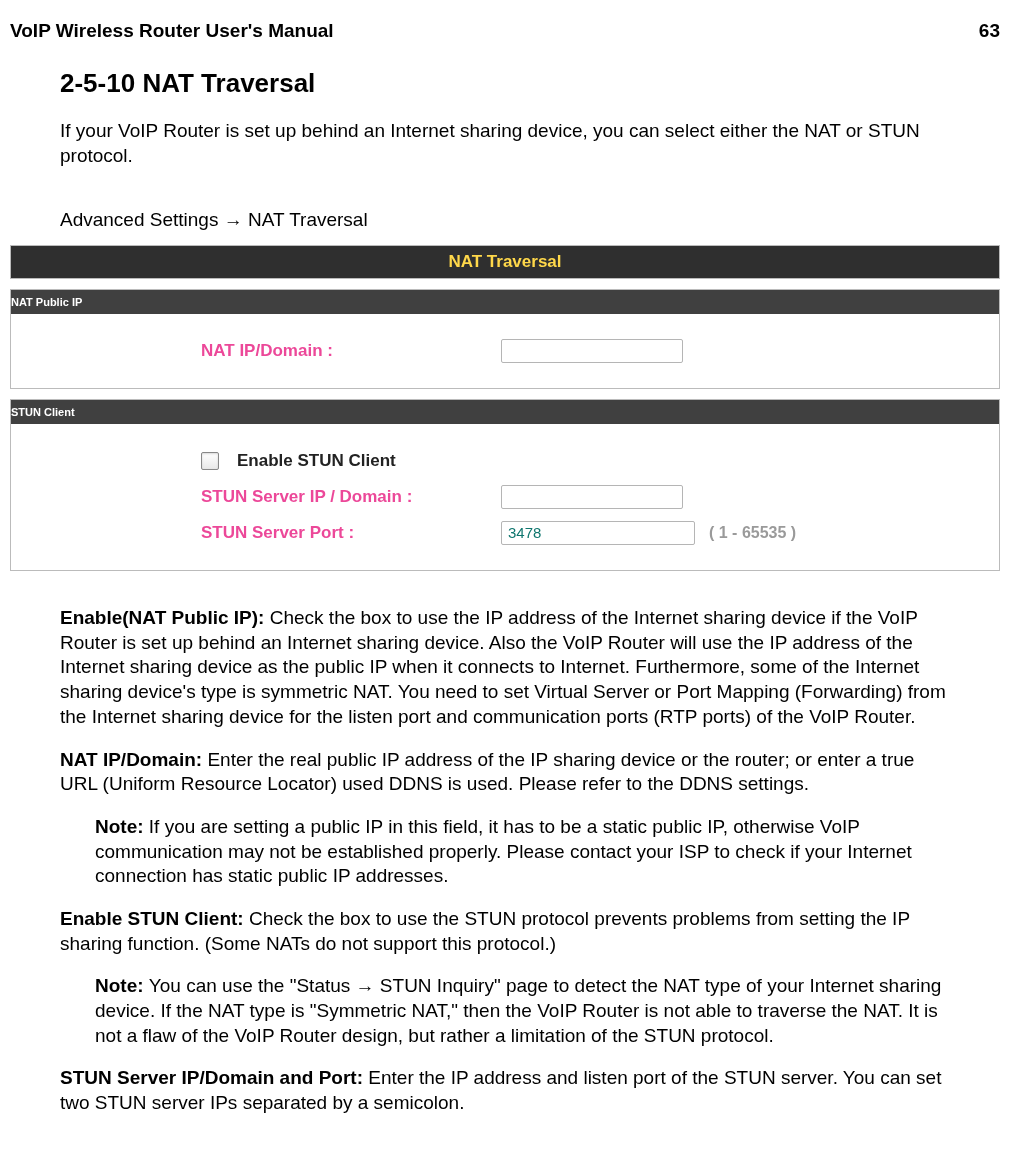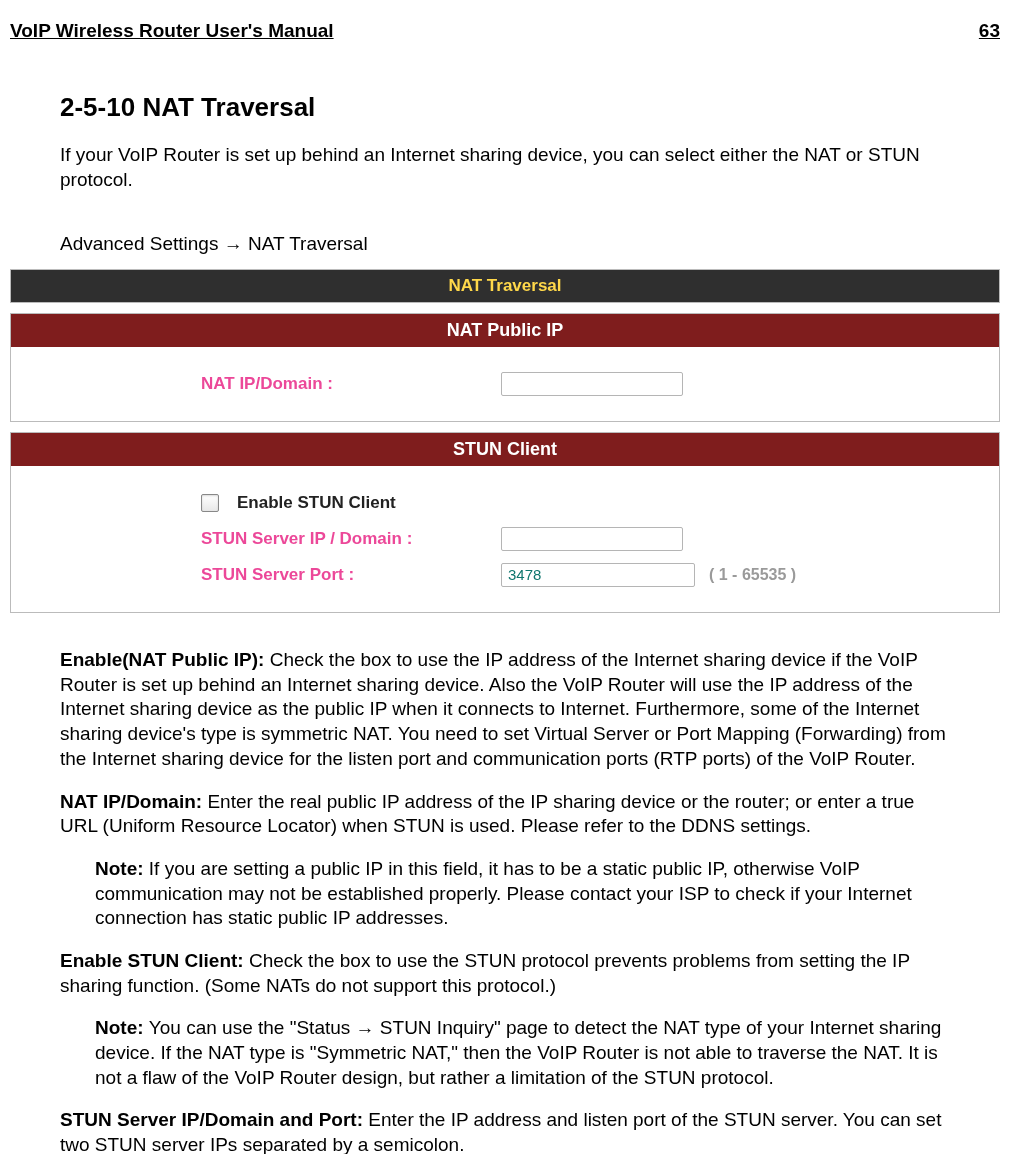--- a/index.html
+++ b/index.html
@@ -9,22 +9,21 @@
     font-size: 19px;
     color: #000;
     background: #fff;
     width: 1010px;
     box-sizing: border-box;
   }
   .header-row {
     display: flex;
     justify-content: space-between;
     font-weight: bold;
-    margin-bottom: 50px;
-    text-decoration: underline;
+    margin-bottom: 26px;
   }
   .content {
     padding: 0 50px;
   }
   h1 {
     font-size: 26px;
     font-weight: bold;
     margin: 0 0 20px 0;
   }
   p { margin: 0 0 18px 0; line-height: 1.3; }
@@ -39,25 +38,25 @@
   .title-bar {
     background: #2f2f2f;
     color: #ffd84a;
     text-align: center;
     font-weight: bold;
     font-size: 17px;
     padding: 6px 0;
     font-family: Arial, sans-serif;
   }
   .section-bar {
-    background: #7f1d1d;
+    background: #404040;
     color: #fff;
-    text-align: center;
+    text-align: left;
     font-weight: bold;
-    font-size: 18px;
+    font-size: 11px;
     padding: 6px 0;
   }
   .panel-body {
     padding: 16px 0 16px 190px;
   }
   .row {
     display: flex;
     align-items: center;
     margin: 6px 0;
     min-height: 30px;
@@ -143,21 +142,21 @@
         <span class="field-label">STUN Server Port :</span>
         <span class="tbox disabled">3478</span>
         <span class="range-hint">( 1 - 65535 )</span>
       </div>
     </div>
   </div>
 
   <div class="after-panels">
     <p><b>Enable(NAT Public IP): </b><span>Check the box to use the IP address of the Internet sharing device if the VoIP Router is set up behind an Internet sharing device. Also the VoIP Router will use the IP address of the Internet sharing device as the public IP when it connects to Internet. Furthermore, some of the Internet sharing device's type is symmetric NAT. You need to set Virtual Server or Port Mapping (Forwarding) from the Internet sharing device for the listen port and communication ports (RTP ports) of the VoIP Router.</span></p>
 
-    <p><b>NAT IP/Domain: </b><span>Enter the real public IP address of the IP sharing device or the router; or enter a true URL (Uniform Resource Locator) when STUN is used. Please refer to the DDNS settings.</span></p>
+    <p><b>NAT IP/Domain: </b><span>Enter the real public IP address of the IP sharing device or the router; or enter a true URL (Uniform Resource Locator) used DDNS is used. Please refer to the DDNS settings.</span></p>
 
     <p class="indent"><b>Note: </b><span>If you are setting a public IP in this field, it has to be a static public IP, otherwise VoIP communication may not be established properly. Please contact your ISP to check if your Internet connection has static public IP addresses.</span></p>
 
     <p><b>Enable STUN Client: </b><span>Check the box to use the STUN protocol prevents problems from setting the IP sharing function. (Some NATs do not support this protocol.)</span></p>
 
     <p class="indent"><b>Note: </b><span>You can use the "Status </span><span class="arrow"></span><span> STUN Inquiry" page to detect the NAT type of your Internet sharing device. If the NAT type is "Symmetric NAT," then the VoIP Router is not able to traverse the NAT. It is not a flaw of the VoIP Router design, but rather a limitation of the STUN protocol.</span></p>
 
     <p><b>STUN Server IP/Domain and Port: </b><span>Enter the IP address and listen port of the STUN server. You can set two STUN server IPs separated by a semicolon.</span></p>
   </div>
 

